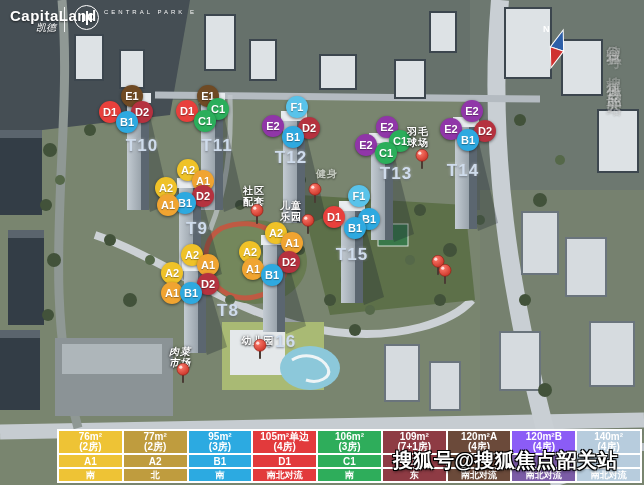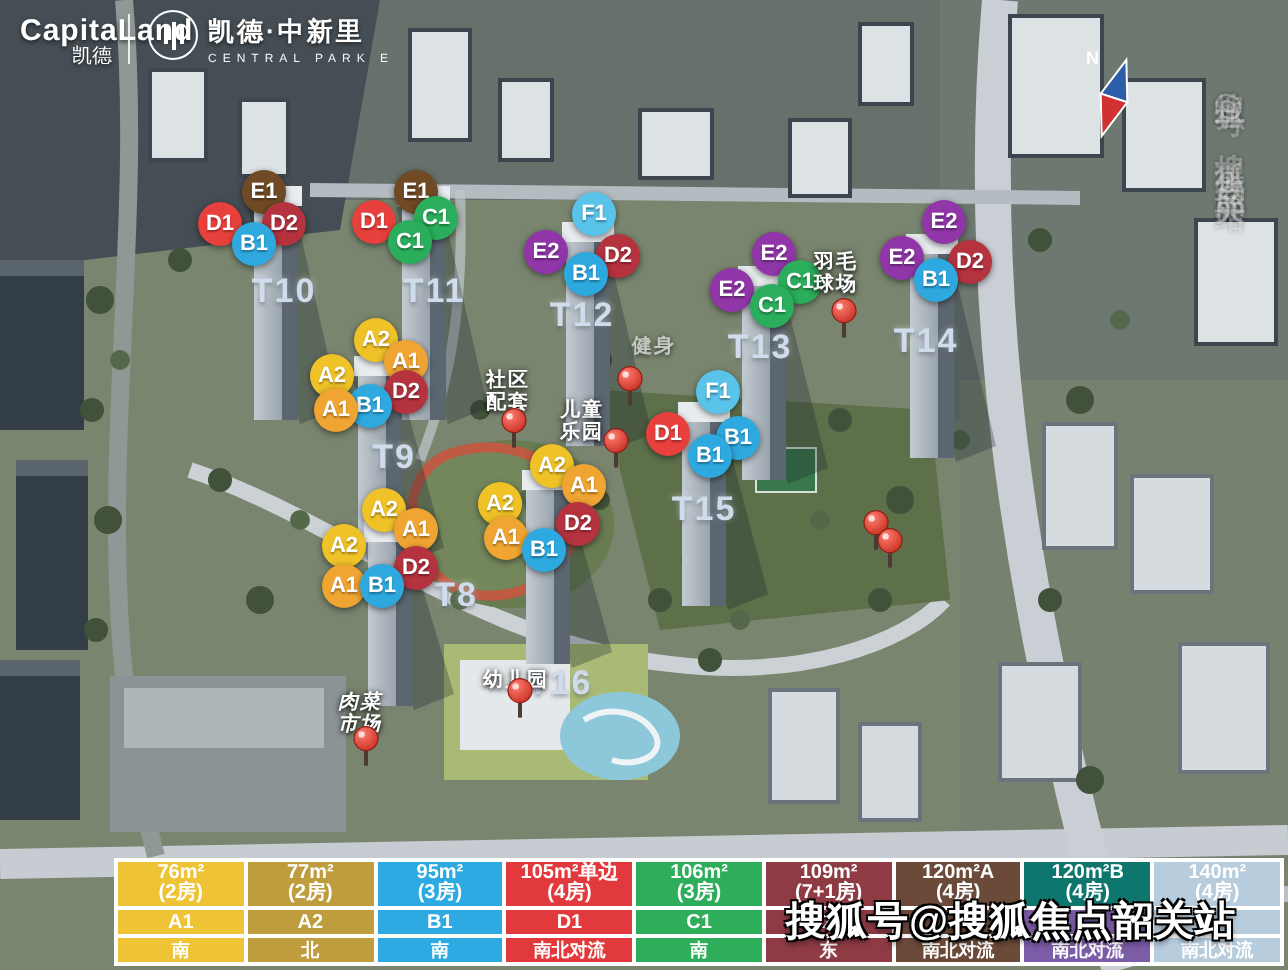--- a/index.html
+++ b/index.html
@@ -7,21 +7,21 @@
   .stage{position:relative;width:644px;height:485px;overflow:hidden;
          font-family:"Liberation Sans","DejaVu Sans",sans-serif;background:#79856f;}
   .stage svg.bg{position:absolute;left:0;top:0;z-index:0;}
 
   
   .hdr{position:absolute;left:0;top:0;width:100%;height:40px;z-index:6;}
   .brand{position:absolute;left:10px;top:7px;color:#fff;}
   .brand-main{font-size:15px;font-weight:bold;letter-spacing:.5px;
               text-shadow:0 1px 2px rgba(0,0,0,.6);}
   .brand-sub{position:absolute;left:26px;top:14px;font-family:"Liberation Serif","DejaVu Serif",serif;
-             font-size:10px;text-shadow:0 1px 2px rgba(0,0,0,.6);}
+             font-style:italic;font-size:10px;text-shadow:0 1px 2px rgba(0,0,0,.6);}
   .hdr-divider{position:absolute;left:64px;top:7px;width:1px;height:25px;background:rgba(255,255,255,.85);}
   .logo-circle{position:absolute;left:74px;top:5px;width:25px;height:25px;border:1.5px solid #fff;
                border-radius:50%;display:flex;align-items:center;justify-content:center;gap:2px;}
   .logo-circle i{display:block;width:2px;background:#fff;}
   .logo-circle i:nth-child(1){height:9px;}.logo-circle i:nth-child(2){height:14px;}.logo-circle i:nth-child(3){height:9px;}
   .proj{position:absolute;left:104px;top:7px;color:#fff;}
   .proj-main{font-size:13px;font-weight:bold;letter-spacing:1.5px;text-shadow:0 1px 2px rgba(0,0,0,.6);}
   .proj-sub{font-size:6px;letter-spacing:3px;margin-top:2px;opacity:.95;}
   .view-label{position:absolute;right:16px;top:7px;z-index:6;color:#fff;font-size:17px;font-weight:bold;
               letter-spacing:2px;text-shadow:0 1px 3px rgba(0,0,0,.7);}
@@ -232,45 +232,44 @@
       <div class="brand-main">CapitaLand</div>
       <div class="brand-sub">凯德</div>
     </div>
     <div class="hdr-divider"></div>
     <div class="logo-circle">
         <i></i>
         <i></i>
         <i></i>
       </div>
     <div class="proj">
-      <div class="proj-main">凯德·中新里</div>
       <div class="proj-sub">CENTRAL PARK E</div>
     </div>
   </div>
 
   <div class="compass">
     <svg width="34" height="50" viewBox="0 0 34 50">
       <g transform="rotate(18 17 27)">
         <polygon points="17,7 10,27 24,27" fill="#2d5fa8" stroke="#fff" stroke-width="1"></polygon>
         <polygon points="17,47 10,27 24,27" fill="#cf3230" stroke="#fff" stroke-width="1"></polygon>
       </g>
       <text x="3" y="10" fill="#fff" font-size="9" font-weight="bold" font-family="Liberation Sans, DejaVu Sans, sans-serif">N</text>
     </svg>
   </div>
 
   <div class="layer" id="towers-layer">
       <div class="tower-label" style="left: 142px; top: 146px; text-align: center;">T10</div>
       <div class="tower-label" style="left: 217px; top: 146px;">T11</div>
       <div class="tower-label" style="left: 291px; top: 158px;">T12</div>
-      <div class="tower-label" style="left: 380px; top: 174px;">T13</div>
+      <div class="tower-label" style="left: 396px; top: 174px;">T13</div>
       <div class="tower-label" style="left: 463px; top: 171px;">T14</div>
       <div class="tower-label" style="left: 197px; top: 229px;">T9</div>
       <div class="tower-label" style="left: 352px; top: 255px;">T15</div>
       <div class="tower-label" style="left: 280px; top: 294px; margin-top: 48px;">T16</div>
-      <div class="tower-label" style="left: 202px; top: 298px; margin-left: 26px;">T8</div>
+      <div class="tower-label" style="left: 202px; top: 311px; margin-left: 26px;">T8</div>
     </div>
   <div class="layer" id="markers-layer">
       <div class="marker" style="left: 121px; top: 85px; background: rgb(111, 74, 36);">E1</div>
       <div class="marker" style="left: 99px; top: 101px; background: rgb(232, 64, 60);">D1</div>
       <div class="marker" style="left: 131px; top: 101px; background: rgb(181, 50, 63);">D2</div>
       <div class="marker" style="left: 116px; top: 111px; background: rgb(46, 169, 224);">B1</div>
       <div class="marker" style="left: 197px; top: 85px; background: rgb(111, 74, 36);">E1</div>
       <div class="marker" style="left: 176px; top: 100px; background: rgb(232, 64, 60);">D1</div>
       <div class="marker" style="left: 207px; top: 98px; background: rgb(43, 174, 91);">C1</div>
       <div class="marker" style="left: 194px; top: 110px; background: rgb(43, 174, 91);">C1</div>
@@ -427,21 +426,21 @@
       </div>
       <div class="lcol">
         <div class="lcell lc-size" style="background: rgb(107, 74, 58);">
           <div>120m²A</div>
           <div>(4房)</div>
         </div>
         <div class="lcell lc-unit" style="background: rgb(107, 74, 58);"></div>
         <div class="lcell lc-ori" style="background: rgb(107, 74, 58);">南北对流</div>
       </div>
       <div class="lcol">
-        <div class="lcell lc-size" style="background: #0f766e;">
+        <div class="lcell lc-size" style="background: #8b5cf6;">
           <div>120m²B</div>
           <div>(4房)</div>
         </div>
         <div class="lcell lc-unit" style="background: rgb(123, 92, 166);"></div>
         <div class="lcell lc-ori" style="background: rgb(123, 92, 166);">南北对流</div>
       </div>
       <div class="lcol">
         <div class="lcell lc-size" style="background: rgb(183, 204, 221);">
           <div>140m²</div>
           <div>(4房)</div>

